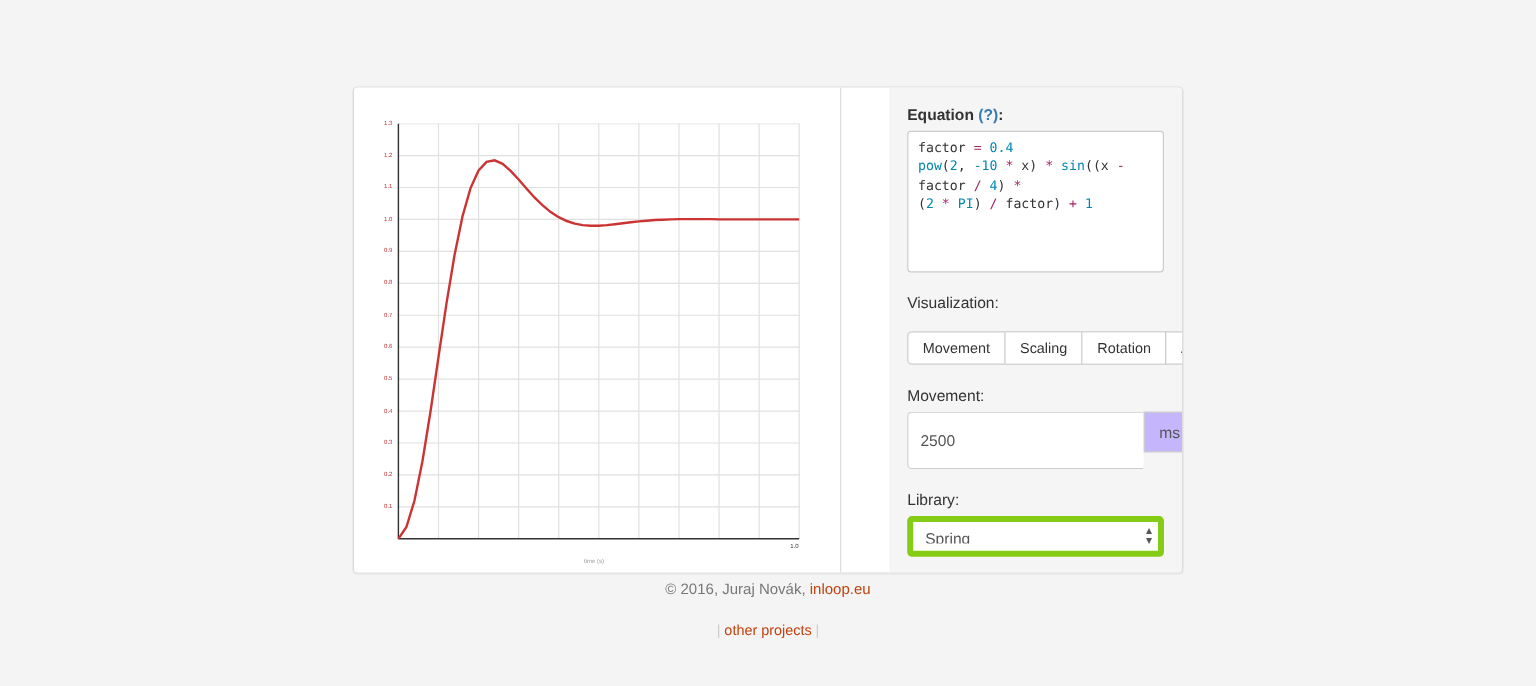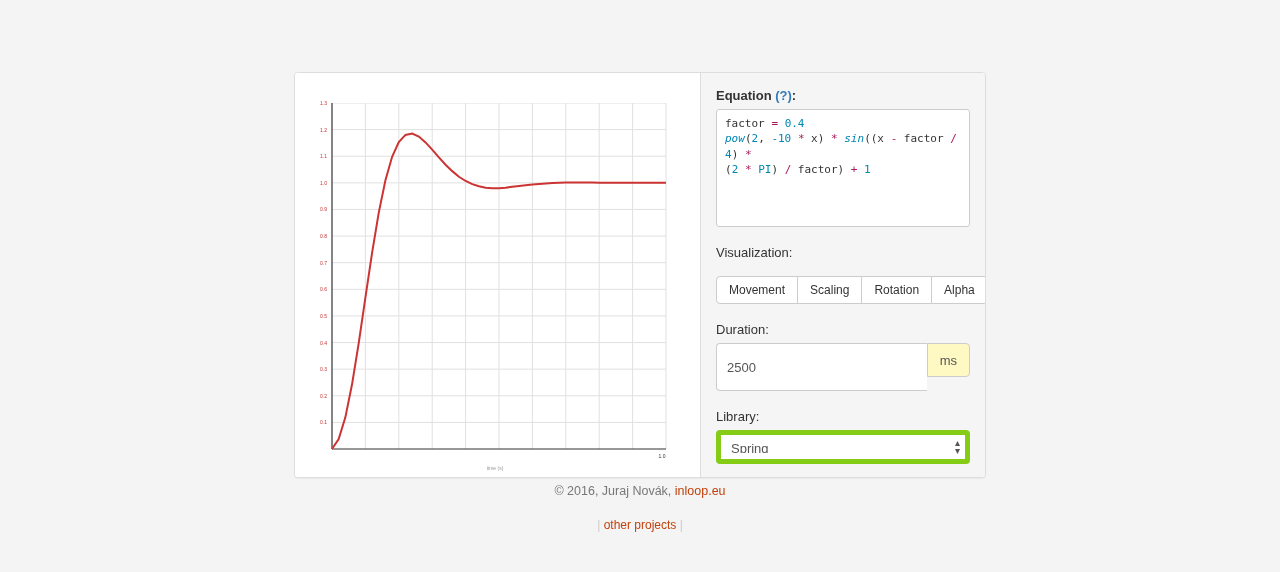--- a/index.html
+++ b/index.html
@@ -17,20 +17,21 @@
     left: 294px;
     top: 72px;
     width: 690px;
     height: 404px;
     background: #fff;
     border: 1px solid #ddd;
     border-radius: 4px;
     box-shadow: 0 1px 1px rgba(0,0,0,0.04);
     display: flex;
     overflow: hidden;
+    gap: 40px;
   }
   .left-pane {
     width: 405px;
     height: 100%;
     border-right: 1px solid #ddd;
     position: relative;
     background: #fff;
   }
   .right-pane {
     flex: 1;
@@ -83,21 +84,21 @@
     font-size: 11px;
     line-height: 1.4;
     height: 118px;
     box-sizing: border-box;
     overflow: hidden;
     color: #333;
   }
   .code-box .tok-var { color: #333; }
   .code-box .tok-op  { color: #a71d5d; }
   .code-box .tok-num { color: #0086b3; }
-  .code-box .tok-fn  { color: #0086b3; font-style: italic; }
+  .code-box .tok-fn  { color: #0086b3; }
   .code-box .tok-const { color: #0086b3; }
 
   .sub-label { font-size: 13px; color: #333; margin-top: 18px; margin-bottom: 6px; }
 
   .btn-group { display: flex; margin-top: 16px; }
   .btn-group .btn {
     background: #fff;
     border: 1px solid #ccc;
     padding: 7px 12px;
     font-size: 12px;
@@ -118,21 +119,21 @@
     padding: 6px 10px;
     font-size: 13px;
     color: #555;
     background: #fff;
     height: 48px;
     box-sizing: border-box;
   }
   .input-addon {
     border: 1px solid #ccc;
     border-radius: 0 4px 4px 0;
-    background: #fef9c3;
+    background: #c4b5fd;
     padding: 0 12px;
     font-size: 13px;
     color: #555;
     display: flex;
     align-items: center;
     height: 34px;
     box-sizing: border-box;
   }
 
   .select-wrap {
@@ -248,21 +249,21 @@
     <div class="code-box" id="code-box"><span class="tok-var">factor</span><span> </span><span class="tok-op">=</span><span> </span><span class="tok-num">0.4</span><br><span class="tok-fn">pow</span><span>(</span><span class="tok-num">2</span><span>, </span><span class="tok-num">-10</span><span> </span><span class="tok-op">*</span><span> x) </span><span class="tok-op">*</span><span> </span><span class="tok-fn">sin</span><span>((x </span><span class="tok-op">-</span><span> factor </span><span class="tok-op">/</span><span> </span><span class="tok-num">4</span><span>) </span><span class="tok-op">*</span><br><span>(</span><span class="tok-num">2</span><span> </span><span class="tok-op">*</span><span> </span><span class="tok-const">PI</span><span>) </span><span class="tok-op">/</span><span> factor) </span><span class="tok-op">+</span><span> </span><span class="tok-num">1</span></div>
 
     <div class="sub-label">Visualization:</div>
     <div class="btn-group" id="viz-buttons">
         <button class="btn">Movement</button>
         <button class="btn">Scaling</button>
         <button class="btn">Rotation</button>
         <button class="btn">Alpha</button>
       </div>
 
-    <div class="sub-label">Duration:</div>
+    <div class="sub-label">Movement:</div>
     <div class="input-row">
       <input type="text" value="2500" style="">
       <div class="input-addon">ms</div>
     </div>
 
     <div class="sub-label">Library:</div>
     <div class="select-wrap">
       <select id="library-select"><option>Spring</option></select>
       <div class="select-caret">▴<br>▾</div>
     </div>

